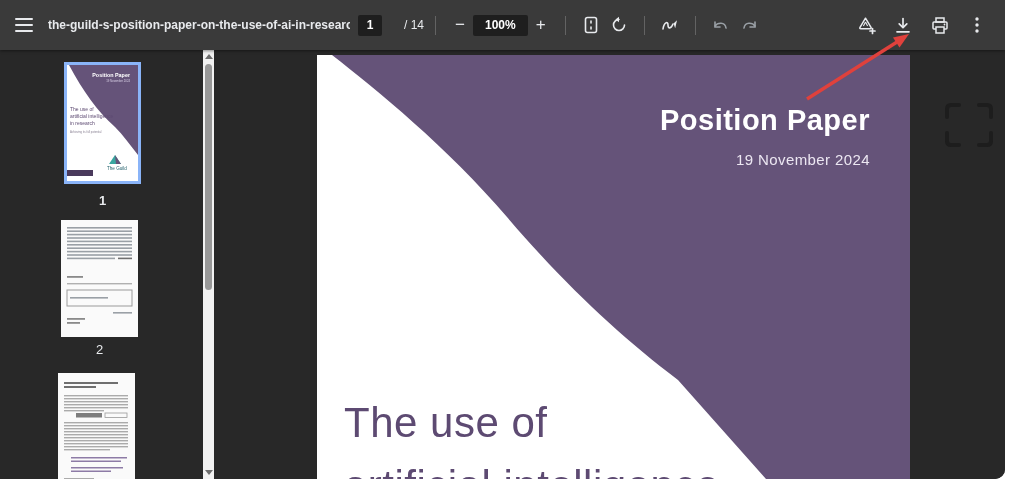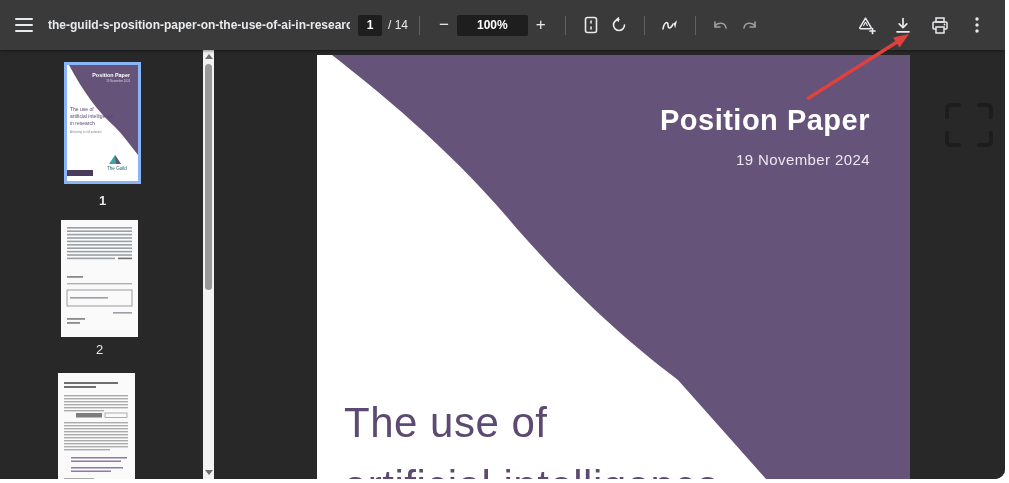--- a/index.html
+++ b/index.html
@@ -9,24 +9,24 @@
   
   .toolbar { position: absolute; top:0; left:0; right:0; height:50px; background:#3a3a3a;
              display:flex; align-items:center; padding:0 14px 0 10px; box-shadow:0 1px 3px rgba(0,0,0,.45); z-index:5; }
   .tb-btn { background:none; border:none; color:#e8eaed; display:flex; align-items:center; justify-content:center;
             width:28px; height:28px; cursor:pointer; flex:0 0 auto; }
   .tb-btn svg { display:block; }
   .filename { color:#e8eaed; font-size:12px; font-weight:700; margin-left:10px; width:302px;
               white-space:nowrap; overflow:hidden; flex:0 0 auto; }
   .page-box { width:24px; height:21px; background:#1e1e1e; border:none; border-radius:2px; color:#fff;
               text-align:center; font-size:12px; font-weight:700; margin-left:8px; flex:0 0 auto; }
-  .page-total { color:#e8eaed; font-size:12px; margin-left:6px; white-space:pre; flex:0 0 auto; }
+  .page-total { color:#e8eaed; font-size:12px; margin-left:22px; white-space:pre; flex:0 0 auto; }
   .divider { width:1px; height:19px; background:#636363; margin:0 11px; flex:0 0 auto; }
   .zoom-box { min-width:40px; height:21px; background:#1e1e1e; border:none; border-radius:2px; color:#fff;
-              text-align:center; font-size:12px; font-weight:700; line-height:21px; padding:0 20px; flex:0 0 auto; }
+              text-align:center; font-size:12px; font-weight:700; line-height:21px; padding:0 12px; flex:0 0 auto; }
   .txt-btn { font-size:17px; font-weight:400; width:26px; }
   .right-group { margin-left:auto; display:flex; align-items:center; gap:9px; }
 
   
   .content { position:absolute; top:50px; left:0; right:0; bottom:0; background:#282828; overflow:hidden; }
 
   
   .thumb { position:absolute; cursor:pointer; }
   .thumb svg { display:block; }
   .thumb.selected { border:3px solid #8ab4f8; }

